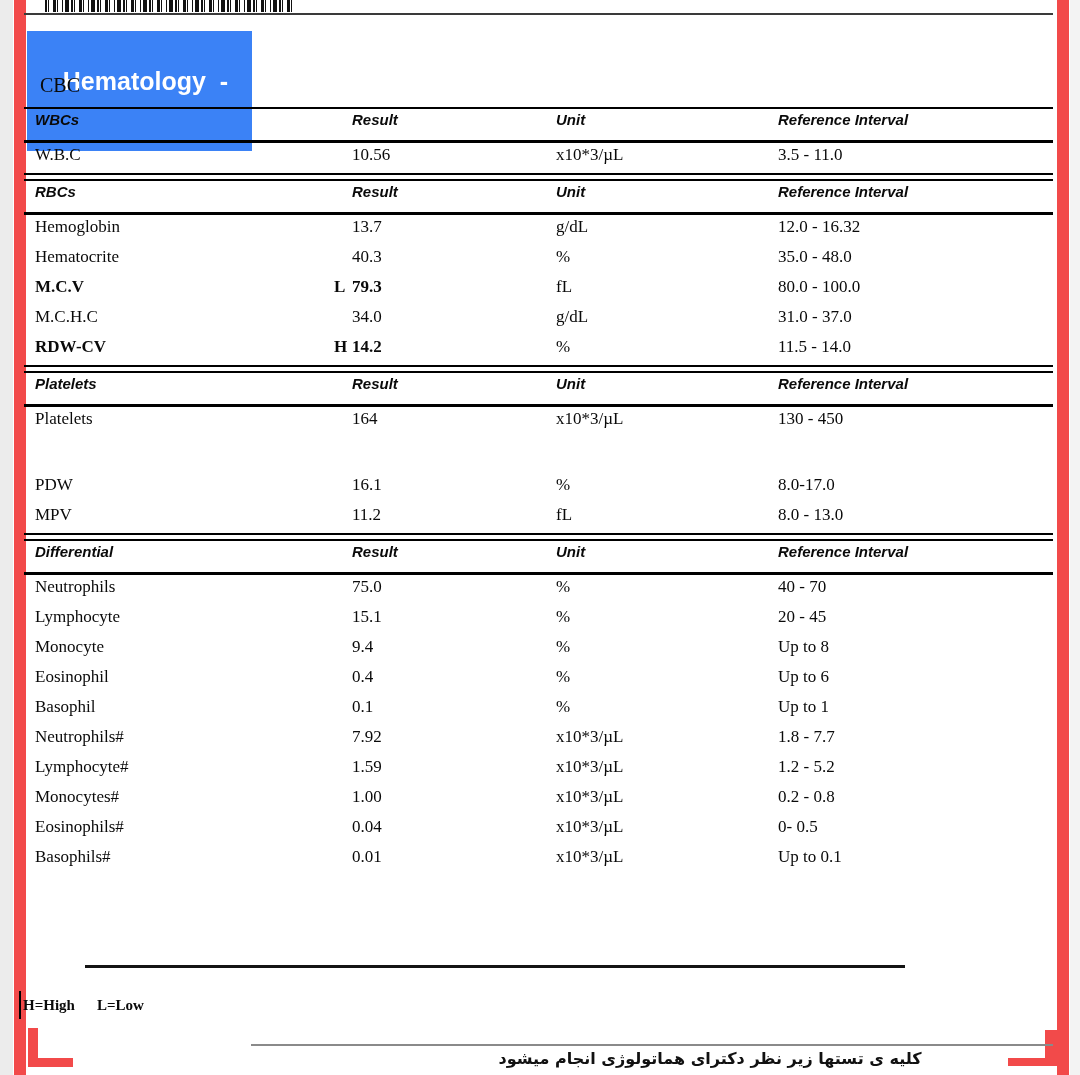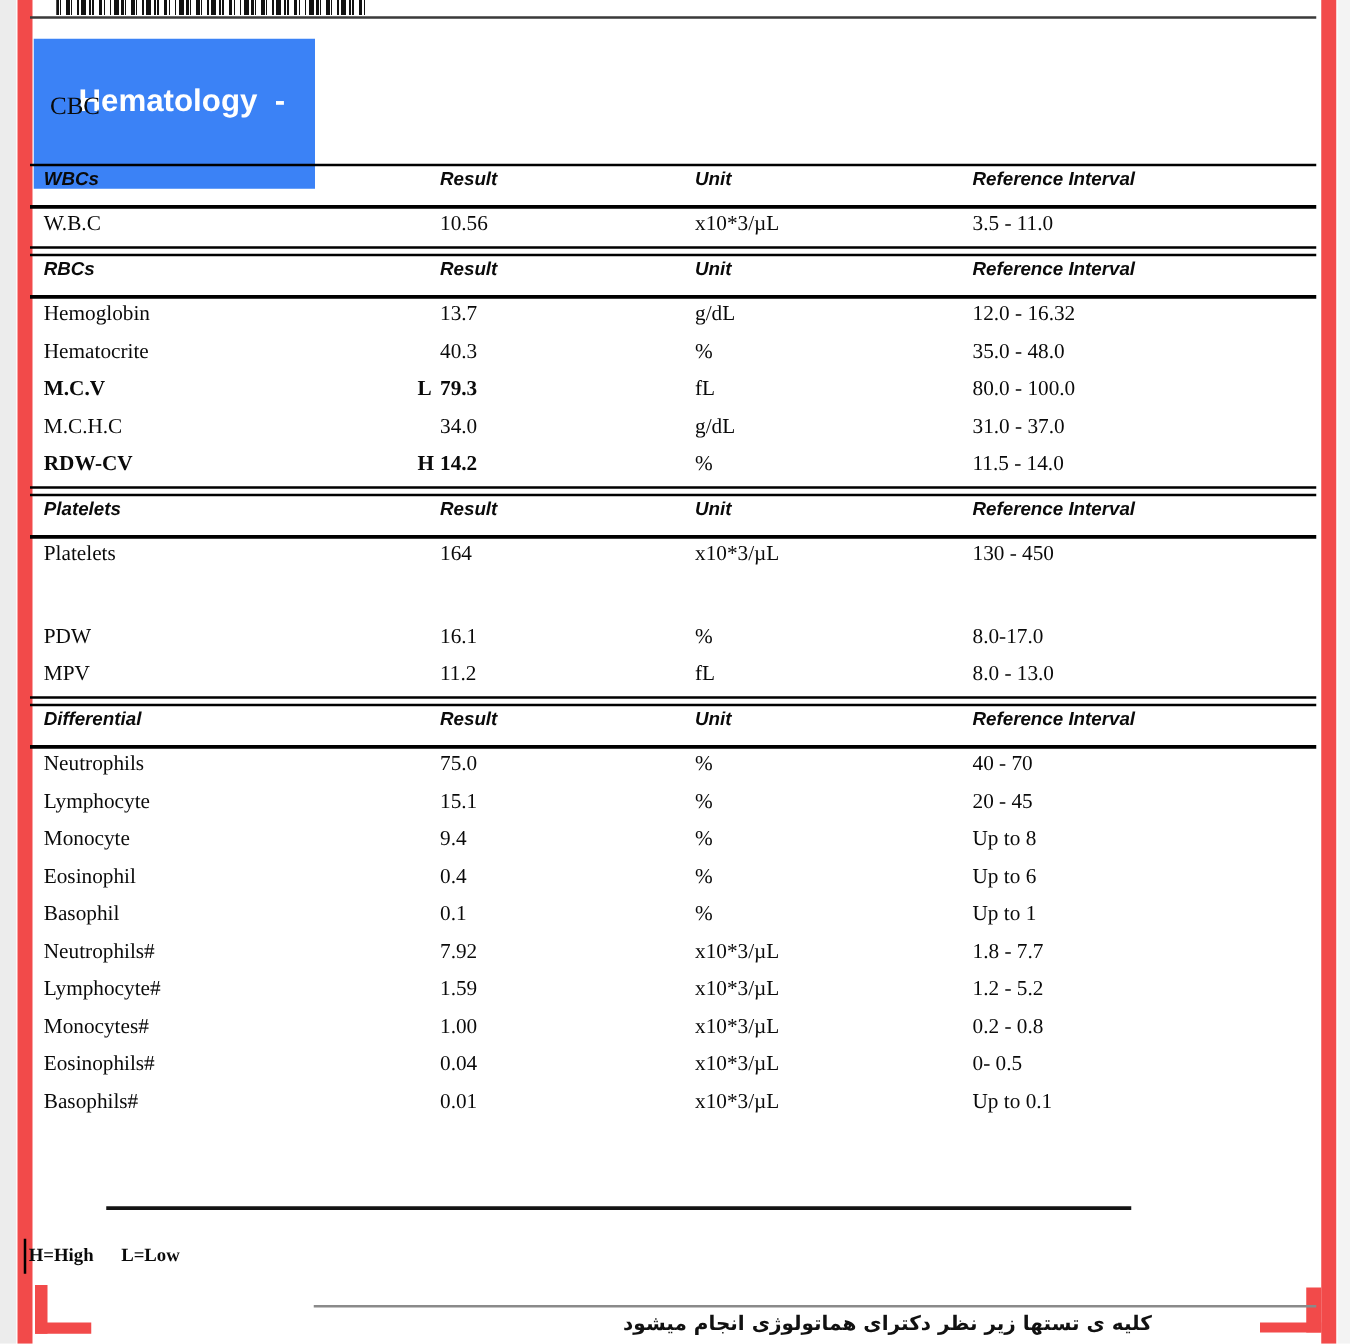--- a/index.html
+++ b/index.html
@@ -20,21 +20,21 @@
         #111 8px 11px,transparent 11px 12px,#111 12px 13px,transparent 13px 17px,
         #111 17px 18px,transparent 18px 20px,#111 20px 24px,transparent 24px 26px);
     background-color:#fff; }
   .barcode-rule { position:absolute; left:24px; top:13px; width:1029px; height:2px; background:#3a3a3a; }
 
   .title-box { position:absolute; left:27px; top:31px; background:#3b82f6; color:#fff;
     font-family:"Liberation Sans", sans-serif; font-weight:bold; font-size:25px;
     line-height:33px; padding:1px 24px 20px 8px; white-space:pre; }
   .subtitle { position:absolute; left:40px; top:74px; font-size:20px; }
 
-  .rtable { position:absolute; left:24px; top:107px; width:1029px;margin-top:24px; }
+  .rtable { position:absolute; left:24px; top:107px; width:1029px; }
   .tsection { border-top:2px solid #000; border-bottom:2px solid #000; }
   .tsection + .tsection { margin-top:4px; }
   .tsection:last-child { border-bottom:none; }
   .thead { position:relative; height:34px; border-bottom:3px solid #000;
     font-family:"Liberation Sans", sans-serif; font-style:italic; font-weight:bold; font-size:15px; }
   .thead .c { top:8px; }
   .trow { position:relative; height:30px; font-size:17px; }
   .trow.spacer { height:36px; }
   .c { position:absolute; white-space:nowrap; }
   .c.test   { left:11px;  top:2px; }

